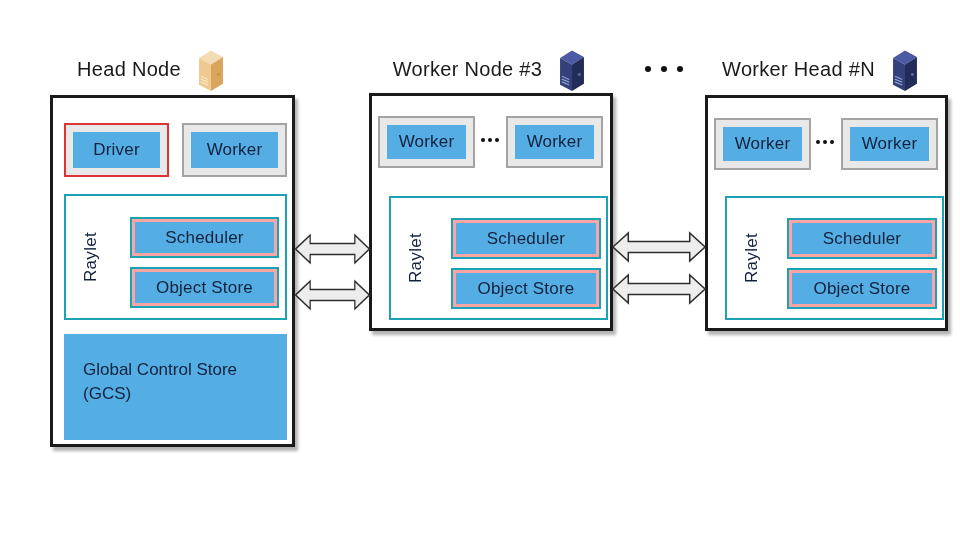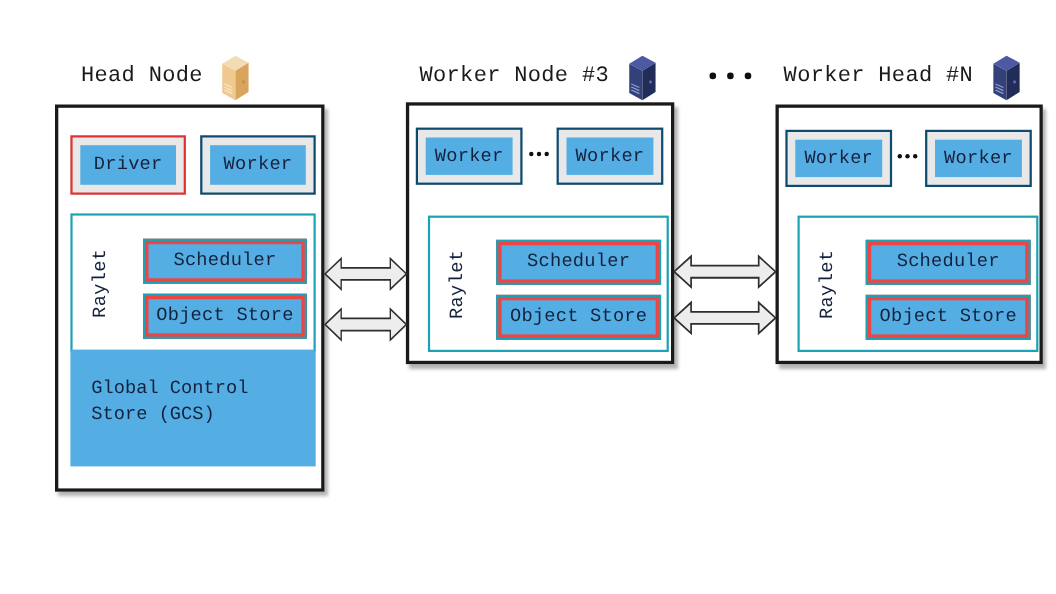--- a/index.html
+++ b/index.html
@@ -1,50 +1,50 @@
 <!DOCTYPE html>
 <html><head>
 <meta charset="utf-8">
 <style>
   html,body { margin:0; padding:0; background:#ffffff; }
   #canvas {
     position:relative; width:960px; height:540px; background:#ffffff;
-    font-family:Liberation Mono, monospace; color:#172135;
+    font-family:Liberation Sans, sans-serif; color:#172135;
     overflow:hidden;
     border-radius:19px;
   }
   .abs { position:absolute; }
 
   
   .title-row { display:flex; align-items:center; justify-content:center; gap:13px; height:50px; }
   .title-row .title-text { font-size:20px; font-weight:500; letter-spacing:.3px; color:#1a1a1a; white-space:nowrap; }
 
   
   .node-box {
     position:absolute; background:#ffffff; border:3px solid #1a1a1a;
     box-shadow:3px 4px 3px rgba(0,0,0,0.30); box-sizing:border-box;
   }
 
   
   .cell { position:absolute; box-sizing:border-box; background:#E8E8E8; display:flex; padding:7px; }
   .cell.red  { border:2px solid #DE3333; }
-  .cell.teal { border:2px solid #0c4a6e; }
+  .cell.teal { border:2px solid #a3a3a3; }
   .blue-inner {
     flex:1; background:#54AEE3; display:flex; align-items:center; justify-content:center;
     font-size:17px; font-weight:500; letter-spacing:.2px; color:#14213D; white-space:nowrap;
   }
 
   
   .raylet-box { position:absolute; box-sizing:border-box; border:2px solid #1BA2B4; background:#ffffff; }
   .raylet-label-col { position:absolute; left:0; top:0; bottom:0; width:50px;
     display:flex; align-items:center; justify-content:center; }
   .raylet-label-col span { transform:rotate(-90deg); font-size:17px; font-weight:500;
     letter-spacing:.3px; color:#14213D; white-space:nowrap; }
   .sub-cell { position:absolute; box-sizing:border-box; border:2px solid #1BA2B4;
-    background:#ef4444; display:flex; padding:3px; }
+    background:#fca5a5; display:flex; padding:3px; }
 
   
   .gcs-box { position:absolute; background:#54AEE3; box-sizing:border-box;
     padding:24px 16px 0 19px; font-size:17px; font-weight:500; line-height:1.4;
     color:#14213D; }
 
   
   .dots { display:flex; align-items:center; }
   .dots i { display:block; border-radius:50%; background:#0f0f0f; }
   .dots-small i { width:4px; height:4px; margin:0 1.5px; }
@@ -88,21 +88,21 @@
         <span>Raylet</span>
       </div>
       <div class="sub-cell" style="left:64px; top:21px; width:149px; height:41px;">
         <div class="blue-inner">Scheduler</div>
       </div>
       <div class="sub-cell" style="left:64px; top:71px; width:149px; height:41px;">
         <div class="blue-inner">Object Store</div>
       </div>
     </div>
 
-    <div class="gcs-box" style="left:11px; top:220px; width:223px; height:106px;">
+    <div class="gcs-box" style="left:11px; top:236px; width:223px; height:106px;">
       <span>Global Control Store (GCS)</span>
     </div>
   </div>
 
   <div class="abs title-row" style="left:369px; top:44px; width:244px;">
     <span class="title-text">Worker Node #3</span>
     <svg width="34" height="46" viewBox="0 0 36 50">
       <polygon points="5,13 18,5 31,12 18,20" fill="#4C59A3"></polygon>
       <polygon points="5,13 18,20 18,49 5,42" fill="#334079"></polygon>
       <polygon points="18,20 31,12 31,41 18,49" fill="#222C59"></polygon>

